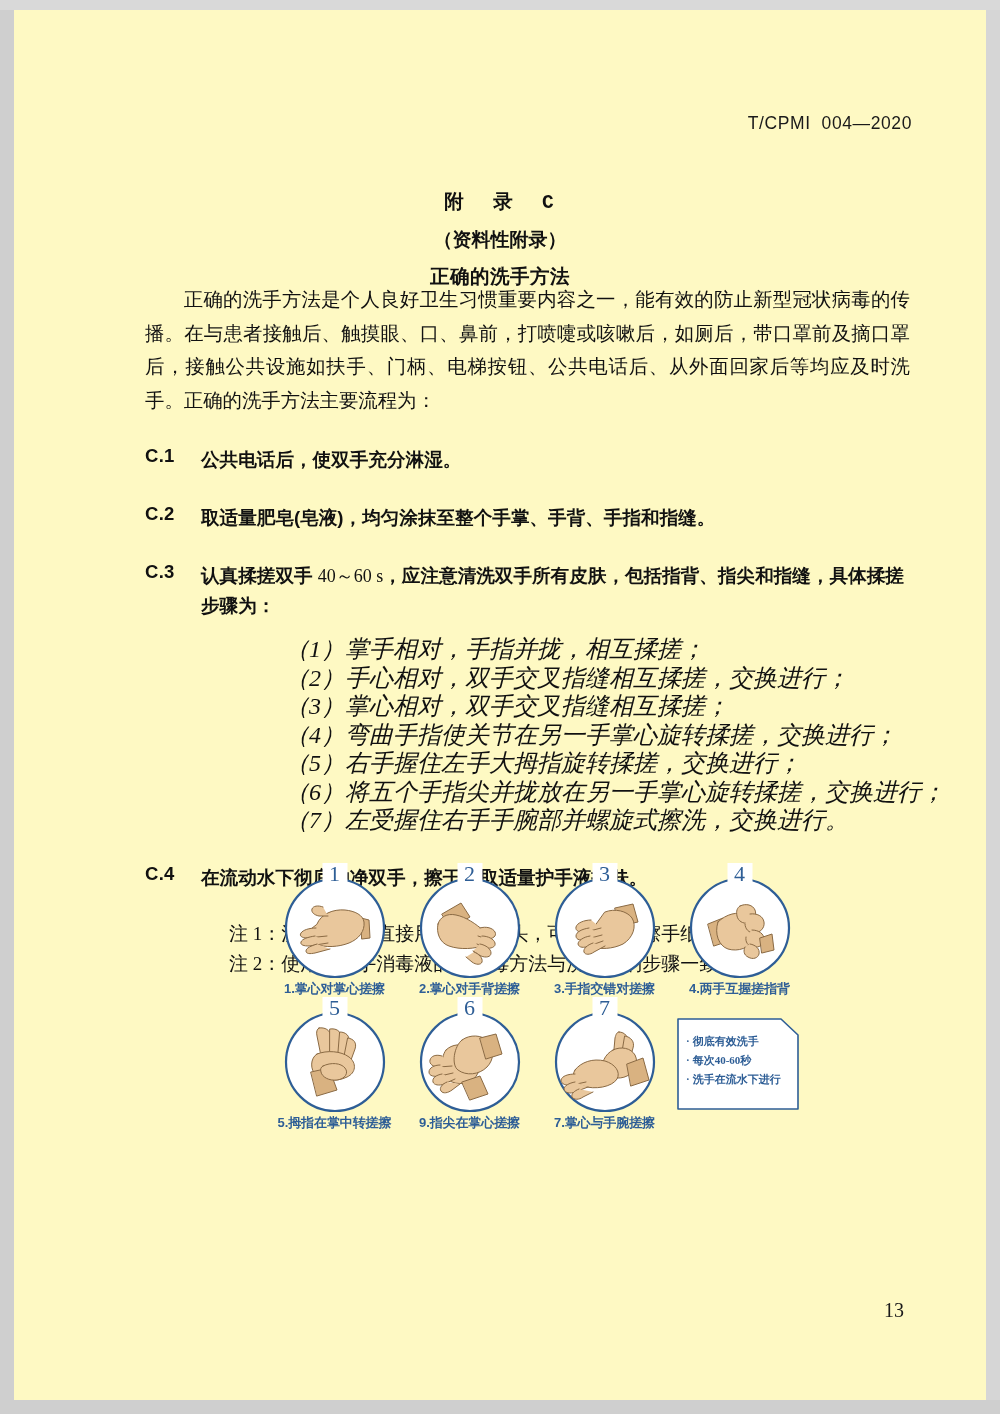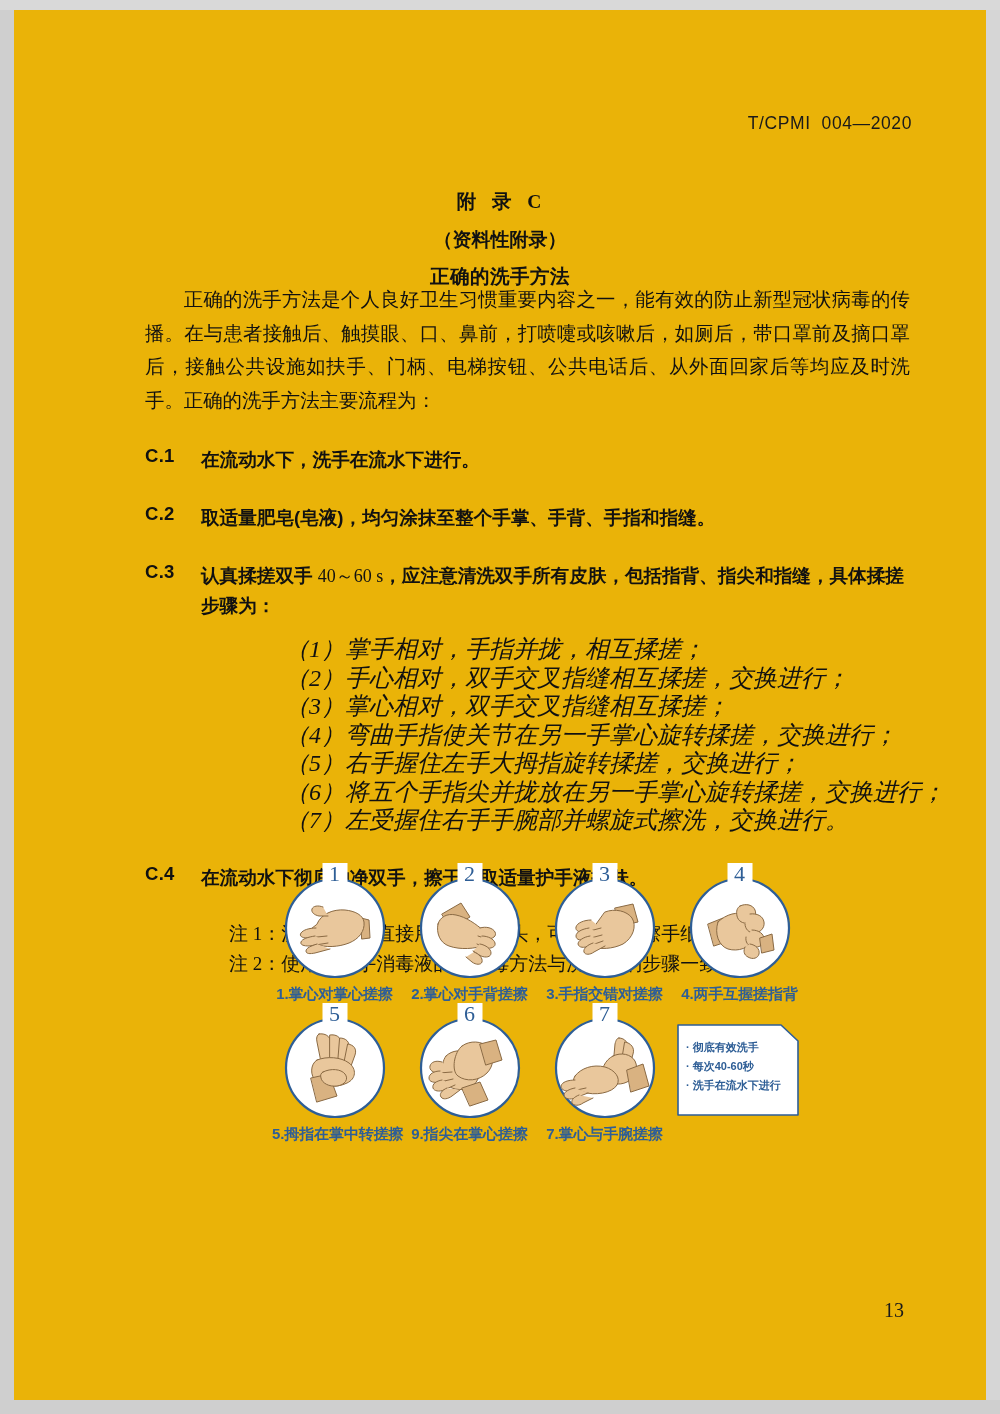--- a/index.html
+++ b/index.html
@@ -7,21 +7,21 @@
     padding: 0;
     background: #8a8a8a;
   }
   body {
     font-family: "Liberation Serif", "DejaVu Serif", serif;
   }
   .page {
     position: relative;
     width: 1000px;
     height: 1414px;
-    background: #eab308;
+    background: #fef9c3;
     margin: 0 auto;
     overflow: hidden;
     box-sizing: border-box;
   }
   .sheet-edge-l { position:absolute; left:0; top:0; width:14px; height:1414px; background:#cfcfcf; }
   .sheet-edge-r { position:absolute; right:0; top:0; width:14px; height:1414px; background:#d6d6d6; }
   .sheet-edge-t { position:absolute; left:0; top:0; width:1000px; height:10px; background:#d9d9d9; }
   .sheet-edge-b { position:absolute; left:0; bottom:0; width:1000px; height:14px; background:#cfcfcf; }
 
   
@@ -38,21 +38,21 @@
 
   
   .title-block {
     position: absolute;
     left: 0;
     right: 0;
     top: 188px;
     text-align: center;
   }
   .annex-label {
-    font-family: Liberation Serif, serif;
+    font-family: Liberation Mono, monospace;
     font-size: 19.5px;
     font-weight: bold;
     letter-spacing: 2px;
     color: #111;
     white-space: pre;
   }
   .annex-kind {
     margin-top: 12px;
     font-family: "Liberation Sans", "DejaVu Sans", sans-serif;
     font-size: 19px;
@@ -172,23 +172,22 @@
     font-family: "Liberation Serif", "DejaVu Serif", serif;
     font-size: 22px;
     color: #2e5e96;
     background: #ffffff;
     padding: 0 7px;
     line-height: 22px;
     z-index: 3;
   }
   .circle-wrap svg { display: block; }
   .fig-caption {
-    margin-top: 5px;
     font-family: "Liberation Sans", "DejaVu Sans", sans-serif;
-    font-size: 15px;
+    font-size: 13px;
     font-weight: bold;
     color: #2e5e96;
     letter-spacing: -0.1px;
     white-space: nowrap;
   }
 
   .info-box {
     width: 122px;
     min-height: 88px;
     margin-top: 8px;
@@ -197,21 +196,21 @@
     padding: 14px 6px 10px 9px;
     text-align: left;
   }
   .info-box .notch-svg {
     position: absolute;
     left: 0; top: 0;
     width: 122px; height: 92px;
   }
   .info-line {
     position: relative;
-    font-family: Liberation Sans, sans-serif;
+    font-family: Liberation Serif, serif;
     font-size: 11px;
     font-weight: bold;
     color: #2e5e96;
     line-height: 19px;
     white-space: nowrap;
     z-index: 2;
   }
   .info-line .dot { margin-right: 3px; }
 
   
@@ -241,21 +240,21 @@
     <div class="annex-kind">（资料性附录）</div>
     <div class="annex-name">正确的洗手方法</div>
   </div>
 
   <div class="content">
 
     <p class="intro-para">正确的洗手方法是个人良好卫生习惯重要内容之一，能有效的防止新型冠状病毒的传播。在与患者接触后、触摸眼、口、鼻前，打喷嚏或咳嗽后，如厕后，带口罩前及摘口罩后，接触公共设施如扶手、门柄、电梯按钮、公共电话后、从外面回家后等均应及时洗手。正确的洗手方法主要流程为：</p>
 
     <div class="clause">
       <div class="clause-num">C.1</div>
-      <div class="clause-text">在流动水下，洗手在流水下进行。</div>
+      <div class="clause-text">公共电话后，使双手充分淋湿。</div>
     </div>
 
     <div class="clause">
       <div class="clause-num">C.2</div>
       <div class="clause-text">取适量肥皂(皂液)，均匀涂抹至整个手掌、手背、手指和指缝。</div>
     </div>
 
     <div class="clause">
       <div class="clause-num">C.3</div>
       <div class="clause-text"><span>认真揉搓双手 </span><span class="num-inline">40～60</span><span class="num-inline"> s</span><span>，应注意清洗双手所有皮肤，包括指背、指尖和指缝，具体揉搓步骤为：</span></div>

